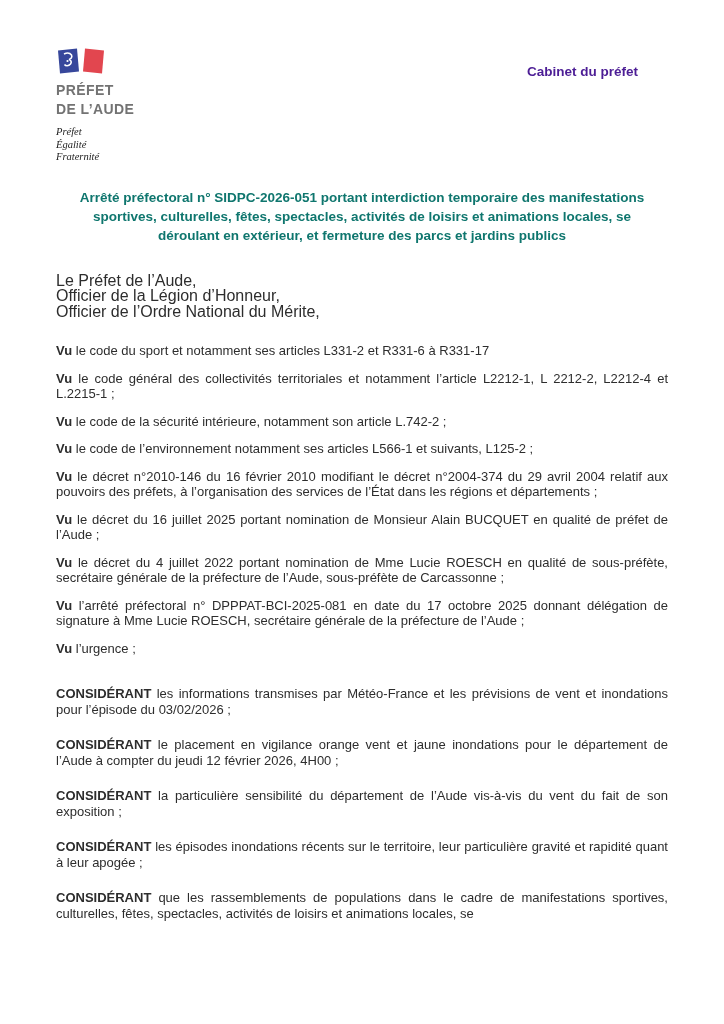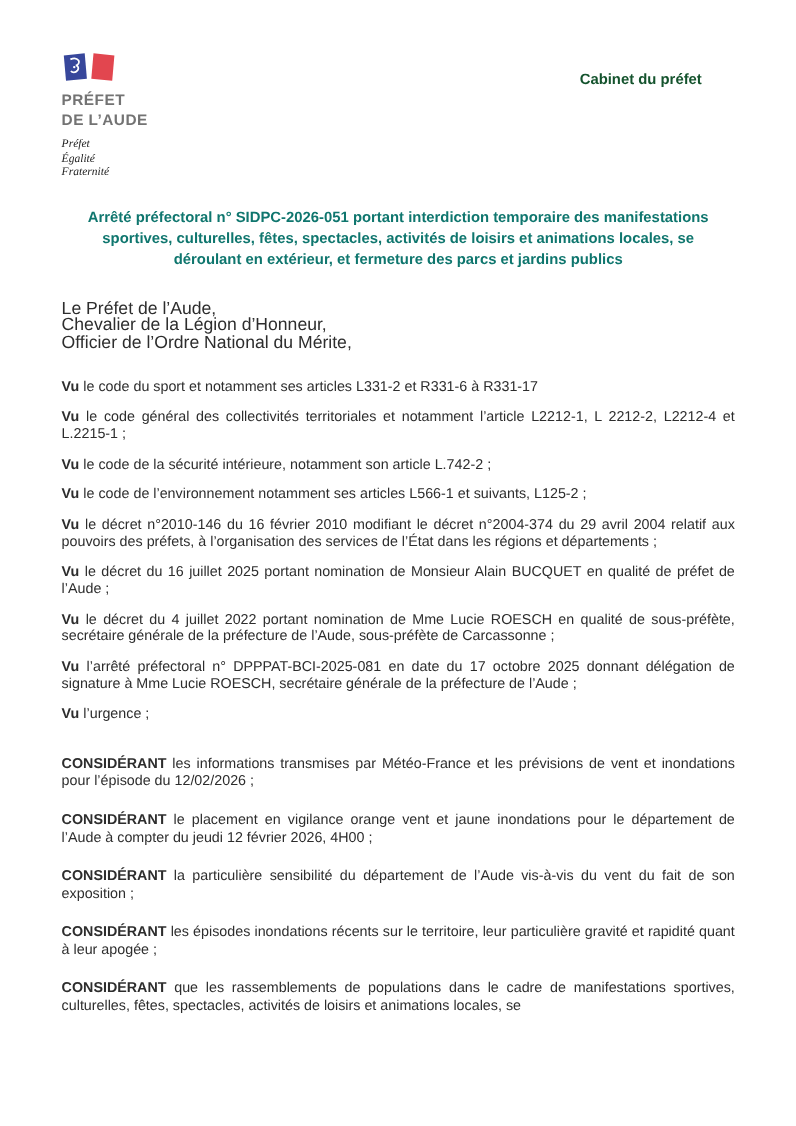--- a/index.html
+++ b/index.html
@@ -27,21 +27,21 @@
     letter-spacing: 0.4px; color: #737373;
   }
   .motto {
     margin-top: 7px;
     font-family: "Liberation Serif", serif;
     font-style: italic;
     font-size: 10.5px; line-height: 12.5px; color: #222;
   }
   .service-label {
     margin-top: 16px; margin-right: 30px;
-    font-weight: bold; font-size: 13.5px; color: #14532d;
+    font-weight: bold; font-size: 13.5px; color: #4c1d95;
   }
 
   
   .doc-title {
     margin: 24px auto 0 auto;
     width: 600px;
     text-align: center;
     font-weight: bold;
     font-size: 13.5px; line-height: 19px;
     color: #0f766e;
@@ -82,37 +82,37 @@
         <div>Fraternité</div>
       </div>
     </div>
     <div class="service-label">Cabinet du préfet</div>
   </div>
 
   <div class="doc-title">Arrêté préfectoral n° SIDPC-2026-051 portant interdiction temporaire des manifestations sportives, culturelles, fêtes, spectacles, activités de loisirs et animations locales, se déroulant en extérieur, et fermeture des parcs et jardins publics</div>
 
   <div class="intro">
     <div>Le Préfet de l’Aude,</div>
-    <div>Chevalier de la Légion d’Honneur,</div>
+    <div>Officier de la Légion d’Honneur,</div>
     <div>Officier de l’Ordre National du Mérite,</div>
   </div>
 
   <div class="visas">
     <p class="para"><span class="lead">Vu</span> <span>le code du sport et notamment ses articles L331-2 et R331-6 à R331-17</span></p>
     <p class="para"><span class="lead">Vu</span> <span>le code général des collectivités territoriales et notamment l’article L2212-1, L 2212-2, L2212-4 et L.2215-1 ;</span></p>
     <p class="para"><span class="lead">Vu</span> <span>le code de la sécurité intérieure, notamment son article L.742-2 ;</span></p>
     <p class="para"><span class="lead">Vu</span> <span>le code de l’environnement notamment ses articles L566-1 et suivants, L125-2 ;</span></p>
     <p class="para"><span class="lead">Vu</span> <span>le décret n°2010-146 du 16 février 2010 modifiant le décret n°2004-374 du 29 avril 2004 relatif aux pouvoirs des préfets, à l’organisation des services de l’État dans les régions et départements ;</span></p>
     <p class="para"><span class="lead">Vu</span> <span>le décret du 16 juillet 2025 portant nomination de Monsieur Alain BUCQUET en qualité de préfet de l’Aude ;</span></p>
     <p class="para"><span class="lead">Vu</span> <span>le décret du 4 juillet 2022 portant nomination de Mme Lucie ROESCH en qualité de sous-préfète, secrétaire générale de la préfecture de l’Aude, sous-préfète de Carcassonne ;</span></p>
     <p class="para"><span class="lead">Vu</span> <span>l’arrêté préfectoral n° DPPPAT-BCI-2025-081 en date du 17 octobre 2025 donnant délégation de signature à Mme Lucie ROESCH, secrétaire générale de la préfecture de l’Aude ;</span></p>
     <p class="para"><span class="lead">Vu</span> <span>l’urgence ;</span></p>
   </div>
 
   <div class="considerants">
-    <p class="para"><span class="lead">CONSIDÉRANT</span> <span>les informations transmises par Météo-France et les prévisions de vent et inondations pour l’épisode du 12/02/2026 ;</span></p>
+    <p class="para"><span class="lead">CONSIDÉRANT</span> <span>les informations transmises par Météo-France et les prévisions de vent et inondations pour l’épisode du 03/02/2026 ;</span></p>
     <p class="para"><span class="lead">CONSIDÉRANT</span> <span>le placement en vigilance orange vent et jaune inondations pour le département de l’Aude à compter du jeudi 12 février 2026, 4H00 ;</span></p>
     <p class="para"><span class="lead">CONSIDÉRANT</span> <span>la particulière sensibilité du département de l’Aude vis-à-vis du vent du fait de son exposition ;</span></p>
     <p class="para"><span class="lead">CONSIDÉRANT</span> <span>les épisodes inondations récents sur le territoire, leur particulière gravité et rapidité quant à leur apogée ;</span></p>
     <p class="para"><span class="lead">CONSIDÉRANT</span> <span>que les rassemblements de populations dans le cadre de manifestations sportives, culturelles, fêtes, spectacles, activités de loisirs et animations locales, se</span></p>
   </div>
 
 </div>
 
 </body></html>

